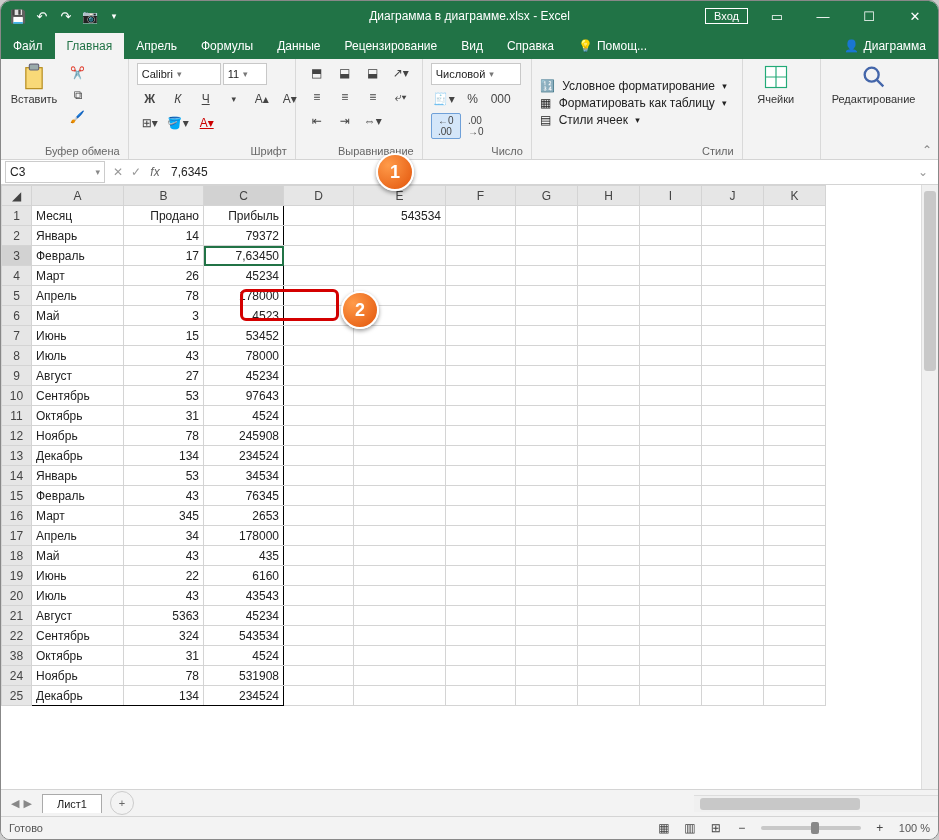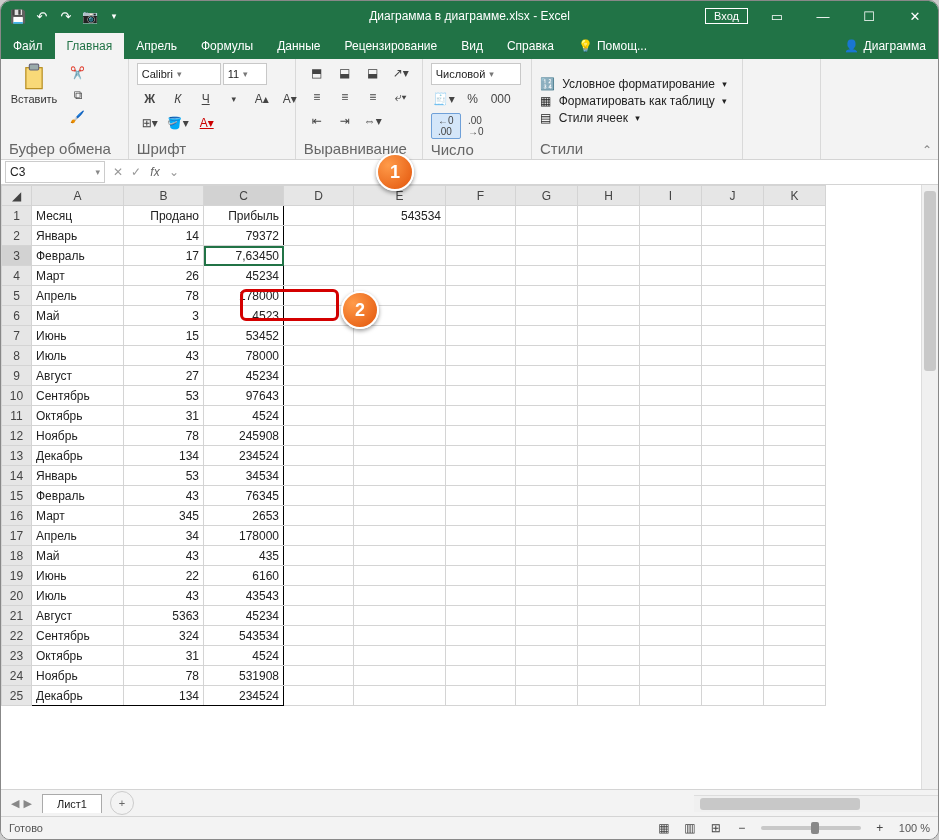--- a/index.html
+++ b/index.html
@@ -11,21 +11,21 @@
 .winbtns{margin-left:auto;display:flex;align-items:center;gap:0;}
 .winbtn{width:46px;height:30px;display:flex;align-items:center;justify-content:center;color:#fff;cursor:pointer;font-size:13px;}
 .signin{border:1px solid #fff;color:#fff;font-size:11px;padding:1px 8px;margin-right:6px;cursor:pointer;}
 .tabs{height:28px;background:#217346;display:flex;align-items:flex-end;}
 .tab{color:#fff;font-size:12px;padding:6px 12px;cursor:pointer;}
 .tab.file{background:#217346;}
 .tab.active{background:#f3f3f3;color:#217346;}
 .ribbon{background:#f3f3f3;border-bottom:1px solid #d4d4d4;display:flex;height:100px;position:relative;}
 .rgroup{border-right:1px solid #d9d9d9;padding:4px 8px 2px 8px;display:flex;flex-direction:column;justify-content:space-between;}
 .rgroup .body{display:flex;gap:6px;align-items:flex-start;flex:1;}
-.rgroup .label{font-size:15px;color:#666;text-align:left;padding-top:2px;}
+.rgroup .label{font-size:11px;color:#666;text-align:right;padding-top:2px;}
 .rbtn{display:flex;align-items:center;justify-content:center;height:20px;min-width:20px;padding:0 3px;font-size:12px;color:#444;cursor:pointer;border-radius:2px;}
 .combo{border:1px solid #c8c8c8;background:#fff;height:20px;display:flex;align-items:center;padding:0 4px;font-size:11px;cursor:pointer;}
 .combo .arr{margin-left:4px;color:#777;font-size:9px;}
 .stack{display:flex;flex-direction:column;gap:2px;}
 .row{display:flex;gap:2px;align-items:center;}
 .bigbtn{display:flex;flex-direction:column;align-items:center;justify-content:center;width:50px;cursor:pointer;font-size:11px;color:#333;gap:2px;}
 .bigbtn svg{width:28px;height:28px;}
 .formula-bar{height:24px;border-bottom:1px solid #d4d4d4;display:flex;align-items:center;background:#fff;}
 .namebox{width:90px;border:1px solid #ccc;margin:2px 4px;height:20px;display:flex;align-items:center;padding:0 4px;font-size:12px;}
 .namebox .arr{margin-left:auto;color:#888;font-size:9px;}
@@ -194,37 +194,57 @@
   <div class="rgroup" style="width:210px">
    <div class="body stack" style="gap:3px;justify-content:center">
     <div class="row"><span>🔢</span>&nbsp;<span>Условное форматирование</span>&nbsp;<span style="font-size:9px">▾</span></div>
     <div class="row"><span>▦</span>&nbsp;<span>Форматировать как таблицу</span>&nbsp;<span style="font-size:9px">▾</span></div>
     <div class="row"><span>▤</span>&nbsp;<span>Стили ячеек</span>&nbsp;<span style="font-size:9px">▾</span></div>
    </div>
    <div class="label">Стили</div>
   </div>
 
   <div class="rgroup" style="width:66px">
+   <div class="body">
+          <div class="bigbtn">
+            <svg viewBox="0 0 24 24">
+              <rect x="3" y="3" width="18" height="18" fill="#fff" stroke="#2a7"></rect>
+              <line x1="3" y1="12" x2="21" y2="12" stroke="#2a7"></line>
+              <line x1="12" y1="3" x2="12" y2="21" stroke="#2a7"></line>
+            </svg>
+            <span>Ячейки</span>
+          </div>
+        </div>
    <div class="label">&nbsp;</div>
   </div>
 
   <div class="rgroup" style="width:110px;border-right:none">
+   <div class="body">
+          <div class="bigbtn" style="width:90px">
+            <svg viewBox="0 0 24 24">
+              <circle cx="10" cy="10" r="6" fill="none" stroke="#46a" stroke-width="2"></circle>
+              <line x1="14" y1="14" x2="20" y2="20" stroke="#46a" stroke-width="2"></line>
+            </svg>
+            <span>Редактирование</span>
+          </div>
+        </div>
    <div class="label">&nbsp;</div>
   </div>
   <span class="collapse">⌃</span>
  </div>
 
  <div class="formula-bar">
   <div class="namebox">
         <span>C3</span>
         <span class="arr">▾</span>
       </div>
   <span class="fbx">✕</span>
   <span class="fbx">✓</span>
   <span class="fx">fx</span>
+  <div class="fval">7,6345</div>
   <span class="fbx" style="margin-right:6px">⌄</span>
  </div>
 
  <div class="grid-wrap">
   <div style="flex:1;overflow:hidden;position:relative">
    <table class="grid sel-col sel-row" id="grid">
           <tbody>
             <tr>
               <th class="rowh">◢</th>
               <th style="width:92px" class="">A</th>
@@ -587,21 +607,21 @@
               <td class="" style=""></td>
               <td class="" style=""></td>
               <td class="" style=""></td>
               <td class="" style=""></td>
               <td class="" style=""></td>
               <td class="" style=""></td>
             </tr>
           </tbody>
           <tbody>
             <tr>
-              <th class="rowh ">23</th>
+              <th class="rowh ">38</th>
               <td class=" " style="">Октябрь</td>
               <td class="num " style="">31</td>
               <td class="num  borderR" style="">4524</td>
               <td class="" style=""></td>
               <td class="num" style=""></td>
               <td class="" style=""></td>
               <td class="" style=""></td>
               <td class="" style=""></td>
               <td class="" style=""></td>
               <td class="" style=""></td>

